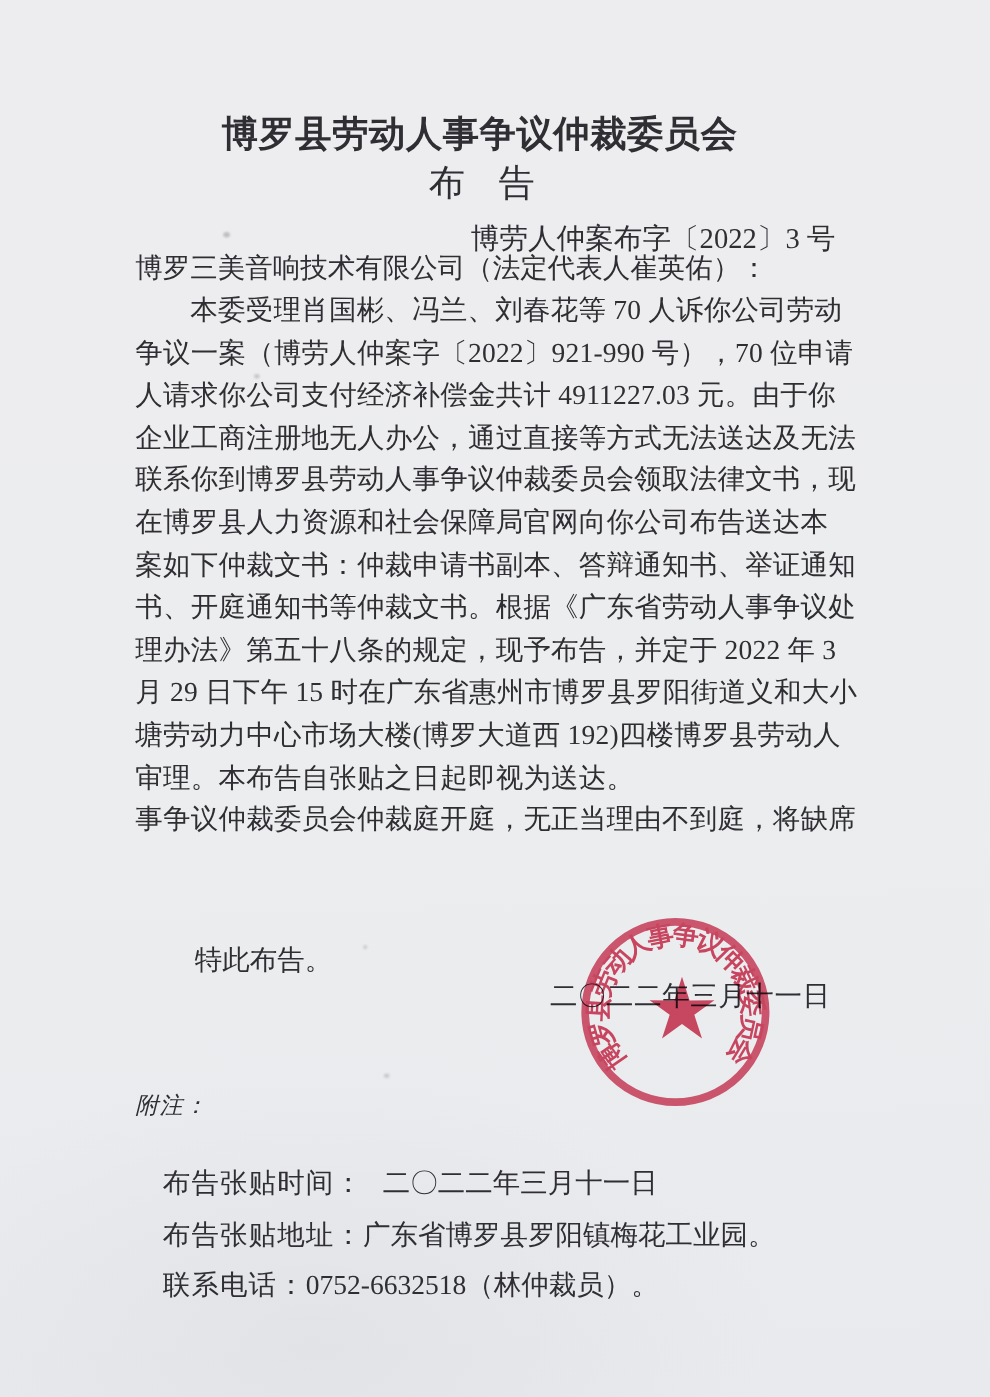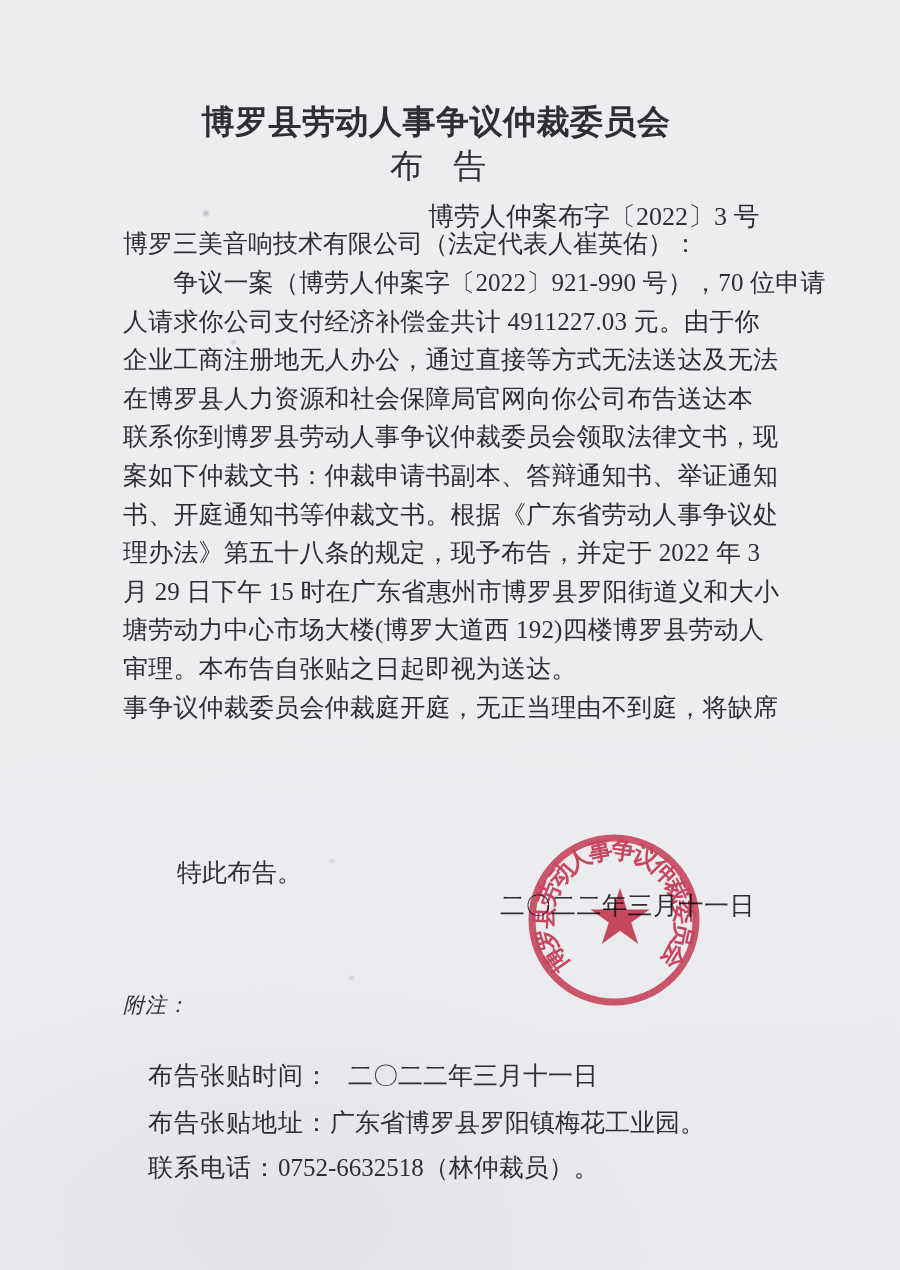--- a/index.html
+++ b/index.html
@@ -75,25 +75,26 @@
 
   <div class="doc-title ink">博罗县劳动人事争议仲裁委员会</div>
 
   <div class="doc-subtitle ink">布 告</div>
 
   <div class="case-number ink">博劳人仲案布字〔2022〕3 号</div>
 
   <div class="addressee ink">博罗三美音响技术有限公司（法定代表人崔英佑）：</div>
 
   <div class="body-text">
+    <div class="body-line">本委受理肖国彬、冯兰、刘春花等 70 人诉你公司劳动</div>
     <div class="body-line">争议一案（博劳人仲案字〔2022〕921-990 号），70 位申请</div>
     <div class="body-line">人请求你公司支付经济补偿金共计 4911227.03 元。由于你</div>
     <div class="body-line">企业工商注册地无人办公，通过直接等方式无法送达及无法</div>
+    <div class="body-line">联系你到博罗县劳动人事争议仲裁委员会领取法律文书，现</div>
     <div class="body-line">在博罗县人力资源和社会保障局官网向你公司布告送达本</div>
-    <div class="body-line">联系你到博罗县劳动人事争议仲裁委员会领取法律文书，现</div>
     <div class="body-line">案如下仲裁文书：仲裁申请书副本、答辩通知书、举证通知</div>
     <div class="body-line">书、开庭通知书等仲裁文书。根据《广东省劳动人事争议处</div>
     <div class="body-line">理办法》第五十八条的规定，现予布告，并定于 2022 年 3</div>
     <div class="body-line">月 29 日下午 15 时在广东省惠州市博罗县罗阳街道义和大小</div>
     <div class="body-line">塘劳动力中心市场大楼(博罗大道西 192)四楼博罗县劳动人</div>
     <div class="body-line">审理。本布告自张贴之日起即视为送达。</div>
     <div class="body-line">事争议仲裁委员会仲裁庭开庭，无正当理由不到庭，将缺席</div>
   </div>
 
   <div class="closing ink">特此布告。</div>

